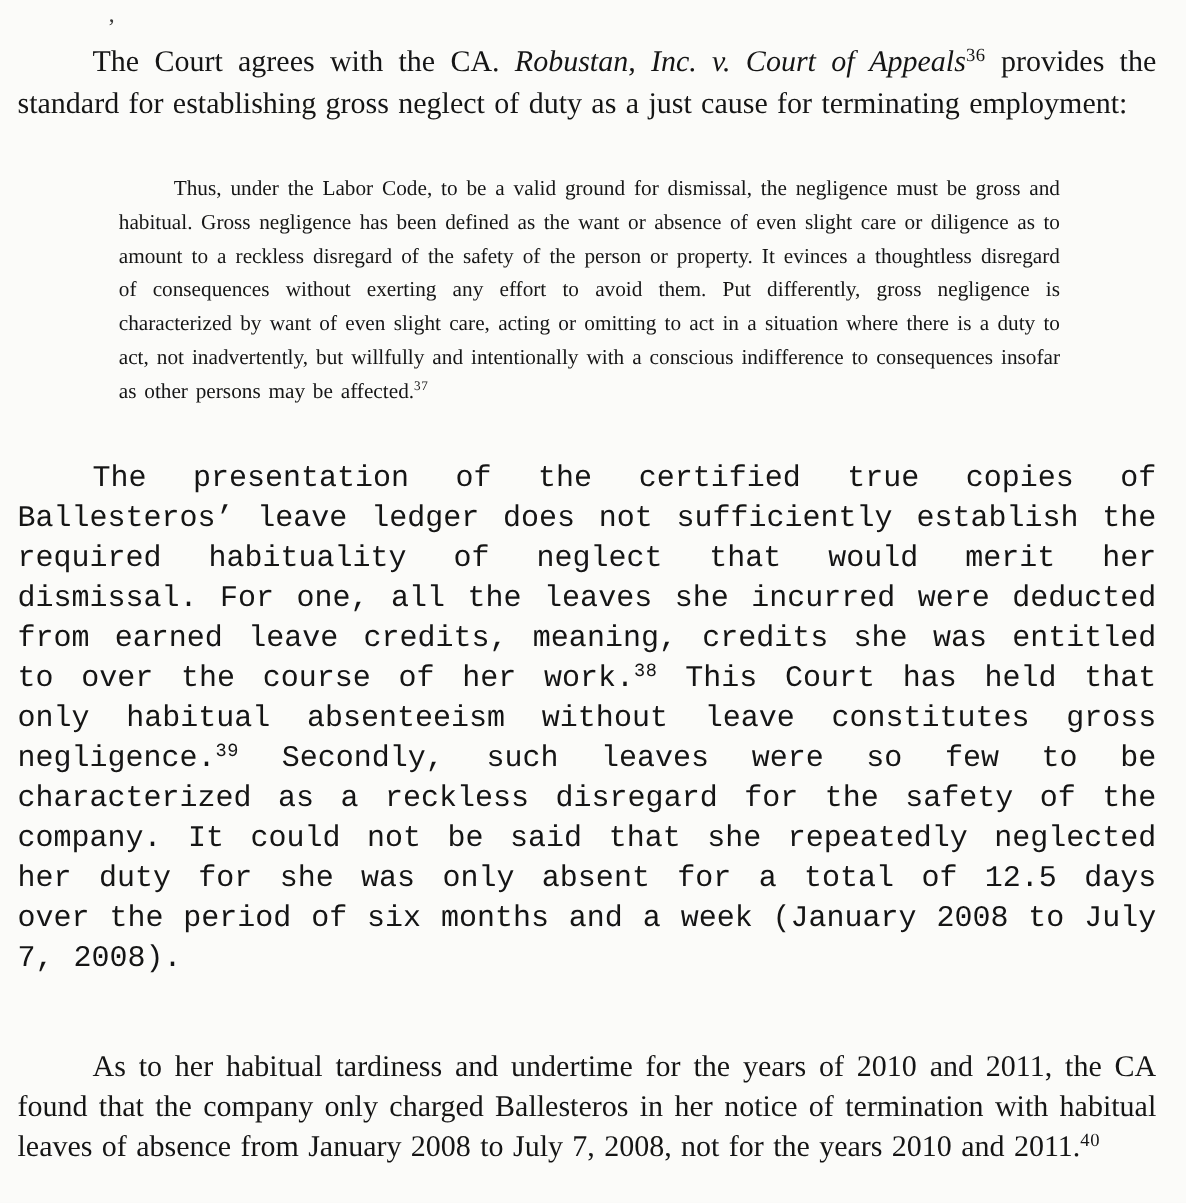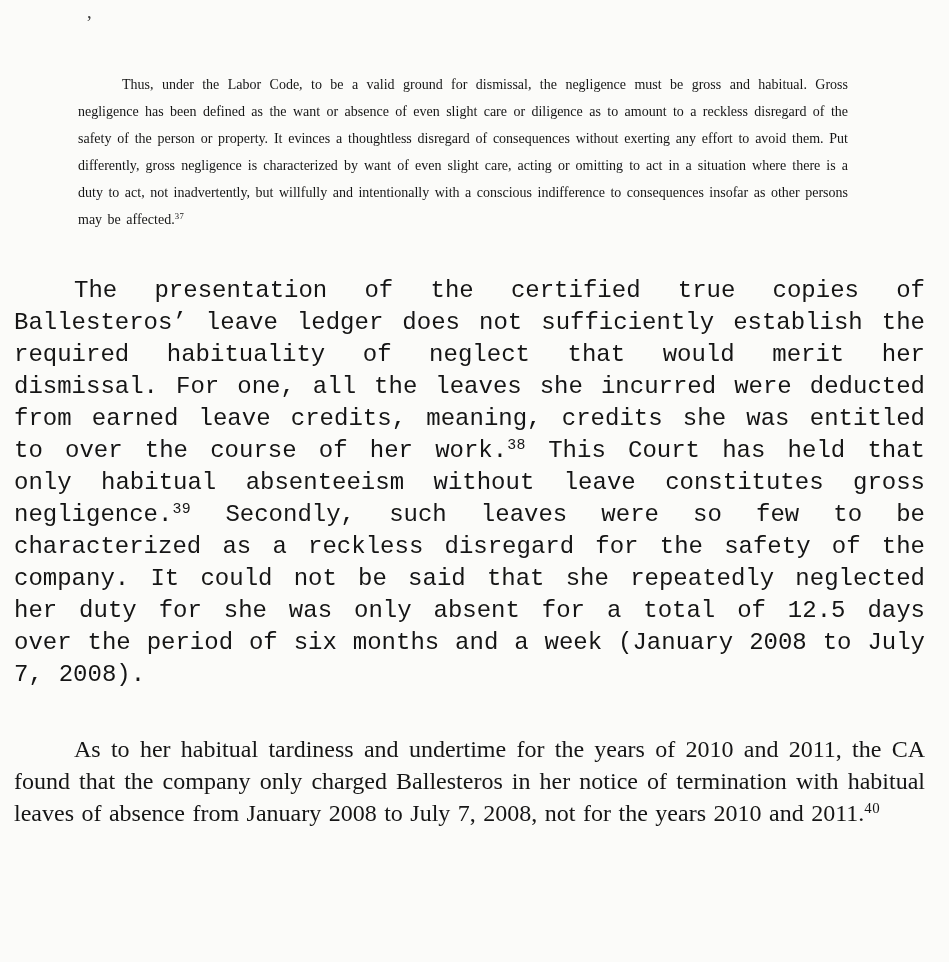--- a/index.html
+++ b/index.html
@@ -28,33 +28,33 @@
     font-size: 24px;
     line-height: 32px;
     text-align: justify;
     text-indent: 60px;
     word-spacing: 1.5px;
   }
   .para-intro {
     line-height: 33px;
   }
   .quote {
-    margin: 37px 77px 0 64px;
-    font-size: 14px;
+    margin: 37px 77px 0 81px;
+    font-size: 17px;
     line-height: 27px;
     text-align: justify;
     text-indent: 44px;
     word-spacing: 2px;
   }
   .para-leave-ledger {
     margin-top: 42px;
     font-family: Liberation Mono, monospace;
   }
   .para-tardiness {
-    margin-top: 42px;
+    margin-top: 54px;
   }
   .run {
     
   }
   .italic-run {
     font-style: italic;
   }
   sup.footnote-ref {
     font-size: 0.62em;
     line-height: 0;
@@ -72,20 +72,21 @@
     font-style: normal;
   }
 </style>
 </head>
 <body>
 
 <div class="page">
 
   <span class="scan-mark">’</span>
 
+  <p class="para para-intro"><span class="run">The Court agrees with the CA. </span><em class="run italic-run">Robustan, Inc. v. Court of Appeals</em><sup class="footnote-ref">36</sup><span class="run"> provides the standard for establishing gross neglect of duty as a just cause for terminating employment:</span></p>
 
   <blockquote class="quote"><span class="run">Thus, under the Labor Code, to be a valid ground for dismissal, the negligence must be gross and habitual. Gross negligence has been defined as the want or absence of even slight care or diligence as to amount to a reckless disregard of the safety of the person or property. It evinces a thoughtless disregard of consequences without exerting any effort to avoid them. Put differently, gross negligence is characterized by want of even slight care, acting or omitting to act in a situation where there is a duty to act, not inadvertently, but willfully and intentionally with a conscious indifference to consequences insofar as other persons may be affected.</span><sup class="footnote-ref">37</sup></blockquote>
 
   <p class="para para-leave-ledger"><span class="run">The presentation of the certified true copies of Ballesteros’ leave ledger does not sufficiently establish the required habituality of neglect that would merit her dismissal. For one, all the leaves she incurred were deducted from earned leave credits, meaning, credits she was entitled to over the course of her work.</span><sup class="footnote-ref">38</sup><span class="run"> This Court has held that only habitual absenteeism without leave constitutes gross negligence.</span><sup class="footnote-ref">39</sup><span class="run"> Secondly, such leaves were so few to be characterized as a reckless disregard for the safety of the company. It could not be said that she repeatedly neglected her duty for she was only absent for a total of 12.5 days over the period of six months and a week (January 2008 to July 7, 2008).</span></p>
 
   <p class="para para-tardiness"><span class="run">As to her habitual tardiness and undertime for the years of 2010 and 2011, the CA found that the company only charged Ballesteros in her notice of termination with habitual leaves of absence from January 2008 to July 7, 2008, not for the years 2010 and 2011.</span><sup class="footnote-ref">40</sup></p>
 
 </div>
 
 </body></html>

